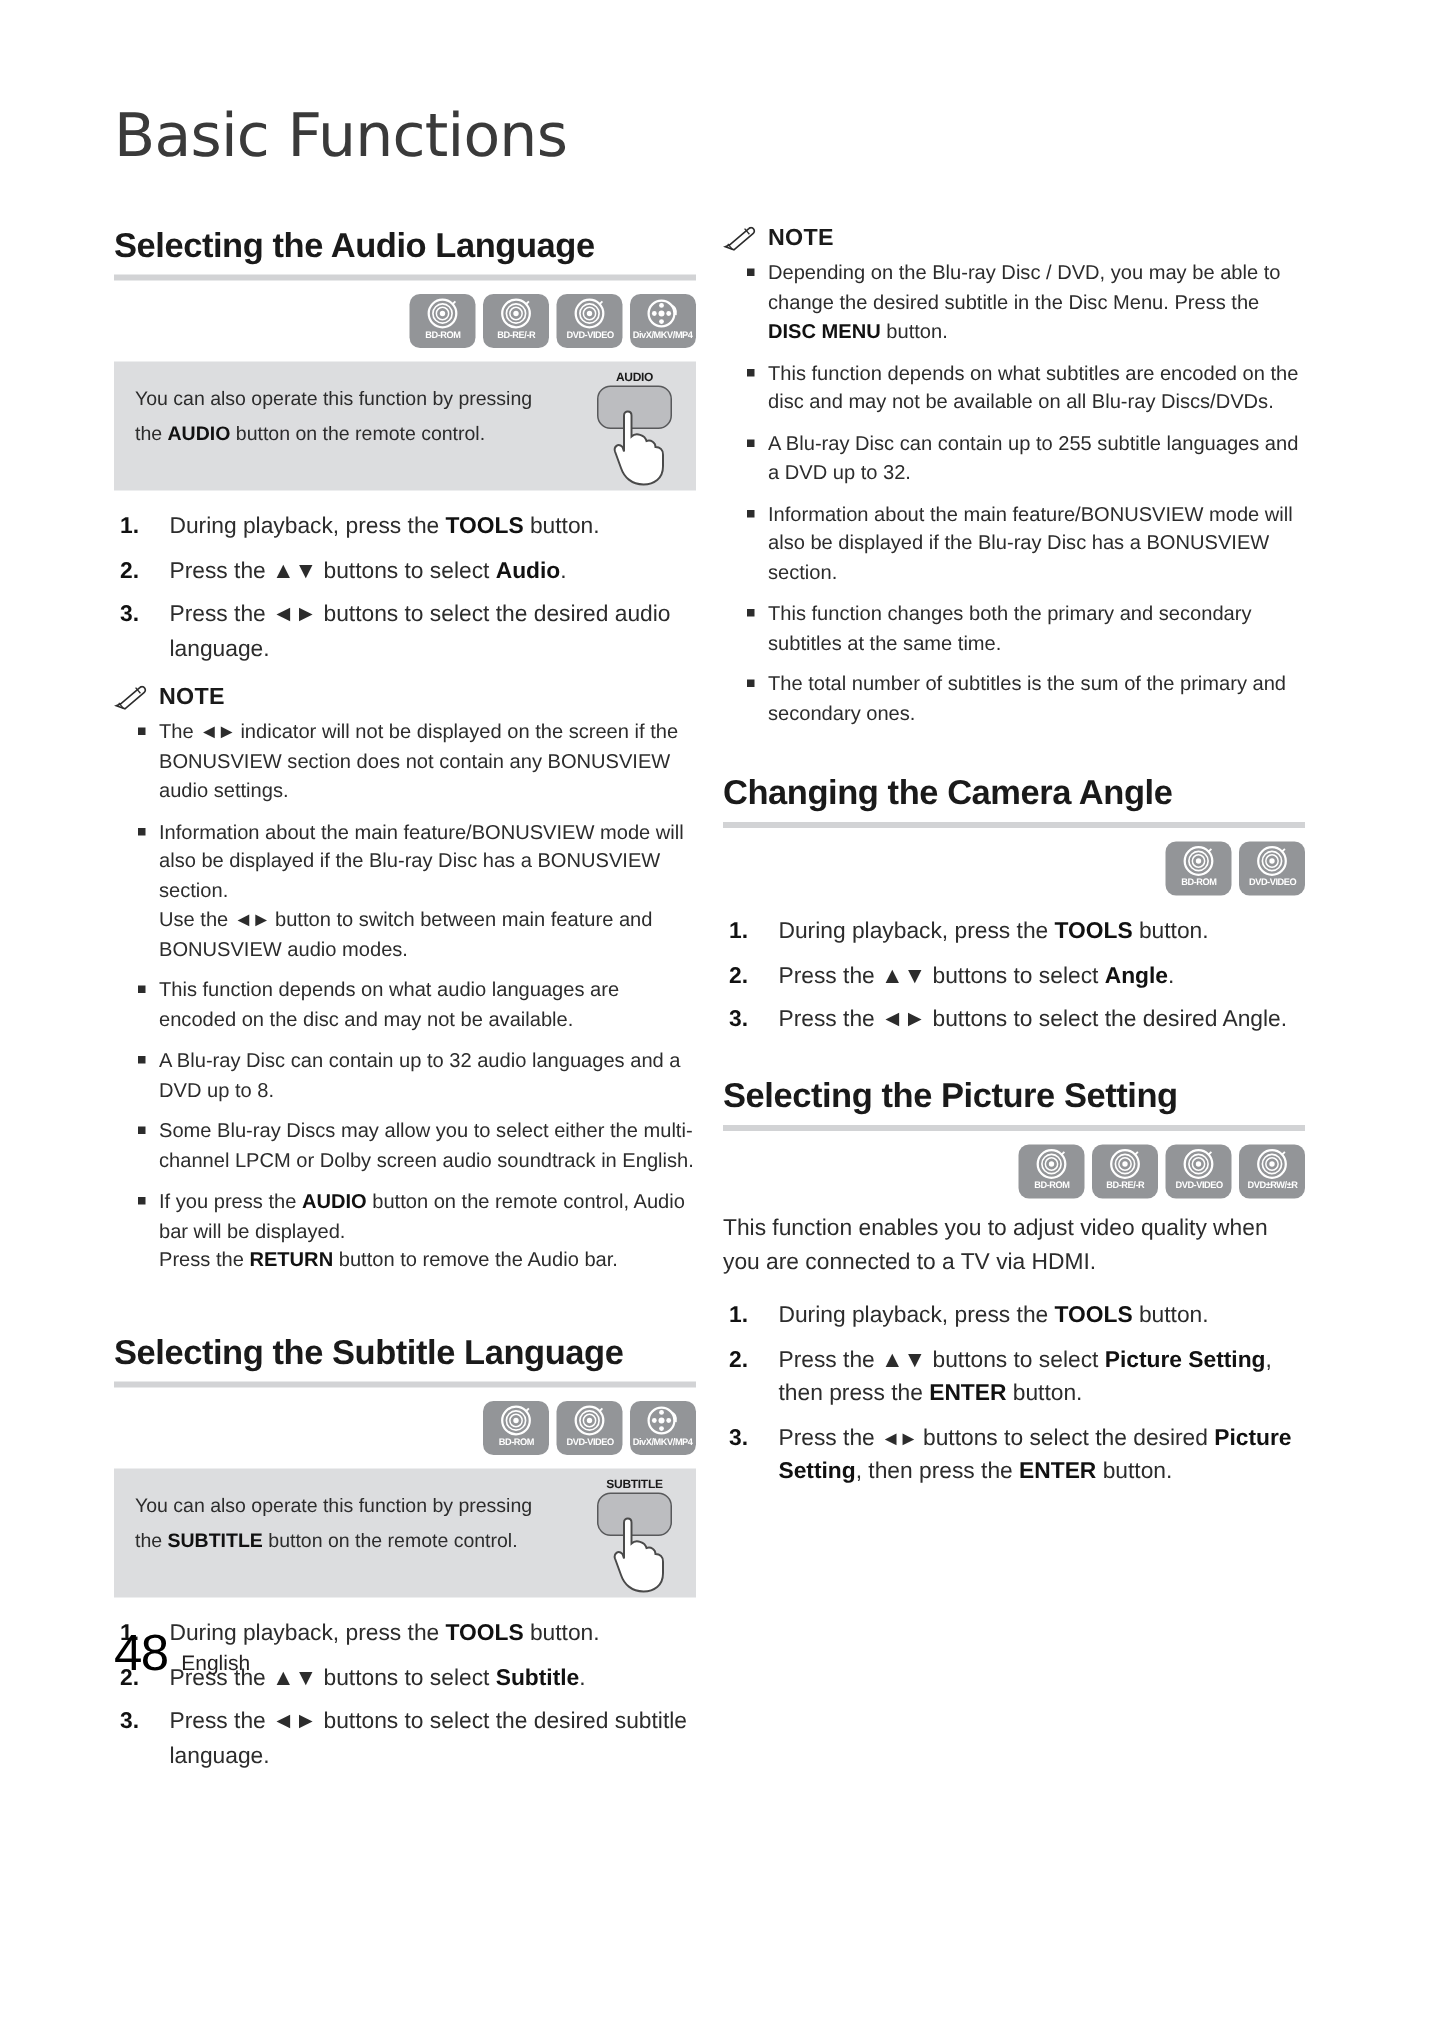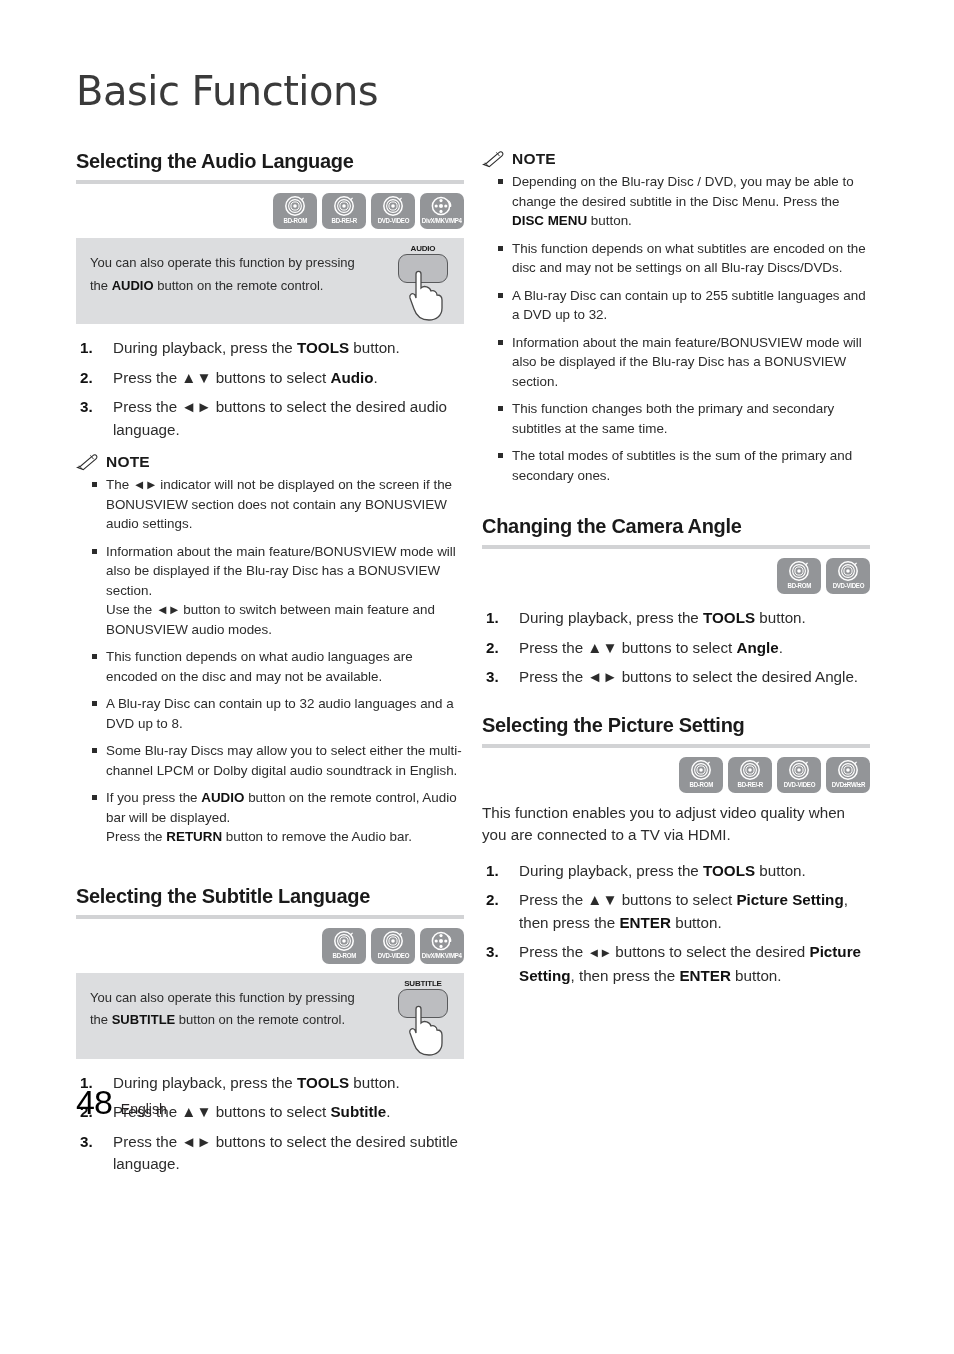--- a/index.html
+++ b/index.html
@@ -34,21 +34,21 @@
   .col {
     position: absolute;
     top: 150px;
     width: 388px;
   }
   .col-left  { left: 76px; }
   .col-right { left: 482px; }
 
   h2.section-heading {
     margin: 0;
-    font-size: 20px;
+    font-size: 23px;
     font-weight: bold;
     letter-spacing: -0.3px;
     color: #1a1a1a;
     line-height: 1.15;
   }
   .heading-rule {
     height: 4px;
     background: #d2d3d5;
     margin-top: 7px;
     margin-bottom: 0;
@@ -320,21 +320,21 @@
             <path d="M3.2 11.6 L6.4 15.4" stroke="#2c2c2c" stroke-width="0.9"></path>
             <path d="M14.4 1.4 L17.6 5.2" stroke="#2c2c2c" stroke-width="0.9"></path>
           </svg>
           <span class="note-label">NOTE</span>
         </div>
         <ul class="note-list">
           <li>The <span class="arrow">◄►</span> indicator will not be displayed on the screen if the BONUSVIEW section does not contain any BONUSVIEW audio settings.</li>
           <li>Information about the main feature/BONUSVIEW mode will also be displayed if the Blu-ray Disc has a BONUSVIEW section.<br>Use the <span class="arrow">◄►</span> button to switch between main feature and BONUSVIEW audio modes.</li>
           <li>This function depends on what audio languages are encoded on the disc and may not be available.</li>
           <li>A Blu-ray Disc can contain up to 32 audio languages and a DVD up to 8.</li>
-          <li>Some Blu-ray Discs may allow you to select either the multi-channel LPCM or Dolby digital audio soundtrack in English.</li>
+          <li>Some Blu-ray Discs may allow you to select either the multi-channel LPCM or Dolby screen audio soundtrack in English.</li>
           <li>If you press the <b>AUDIO</b> button on the remote control, Audio bar will be displayed.<br>Press the <b>RETURN</b> button to remove the Audio bar.</li>
         </ul>
       </div>
     </div>
 
     <div class="block-gap-lg"></div>
 
     <div>
       <h2 class="section-heading">Selecting the Subtitle Language</h2>
       <div class="heading-rule"></div>
@@ -405,25 +405,25 @@
       <div class="note-head">
         <svg width="22" height="17" viewBox="0 0 22 17">
           <path d="M1.5 15.5 L4.5 14.2 L17.2 3.4 C18.2 2.5 19.6 2.6 20.4 3.6 C21.2 4.6 21 6 20 6.8 L7.3 17.6 Z" transform="translate(0,-2)" fill="#ffffff" stroke="#2c2c2c" stroke-width="1.1"></path>
           <path d="M3.2 11.6 L6.4 15.4" stroke="#2c2c2c" stroke-width="0.9"></path>
           <path d="M14.4 1.4 L17.6 5.2" stroke="#2c2c2c" stroke-width="0.9"></path>
         </svg>
         <span class="note-label">NOTE</span>
       </div>
       <ul class="note-list">
         <li>Depending on the Blu-ray Disc / DVD, you may be able to change the desired subtitle in the Disc Menu. Press the <b>DISC MENU</b> button.</li>
-        <li>This function depends on what subtitles are encoded on the disc and may not be settings on all Blu-ray Discs/DVDs.</li>
+        <li>This function depends on what subtitles are encoded on the disc and may not be available on all Blu-ray Discs/DVDs.</li>
         <li>A Blu-ray Disc can contain up to 255 subtitle languages and a DVD up to 32.</li>
         <li>Information about the main feature/BONUSVIEW mode will also be displayed if the Blu-ray Disc has a BONUSVIEW section.</li>
         <li>This function changes both the primary and secondary subtitles at the same time.</li>
-        <li>The total modes of subtitles is the sum of the primary and secondary ones.</li>
+        <li>The total number of subtitles is the sum of the primary and secondary ones.</li>
       </ul>
     </div>
 
     <div style="height:22px"></div>
 
     <div>
       <h2 class="section-heading">Changing the Camera Angle</h2>
       <div class="heading-rule"></div>
 
       <div class="disc-row">

